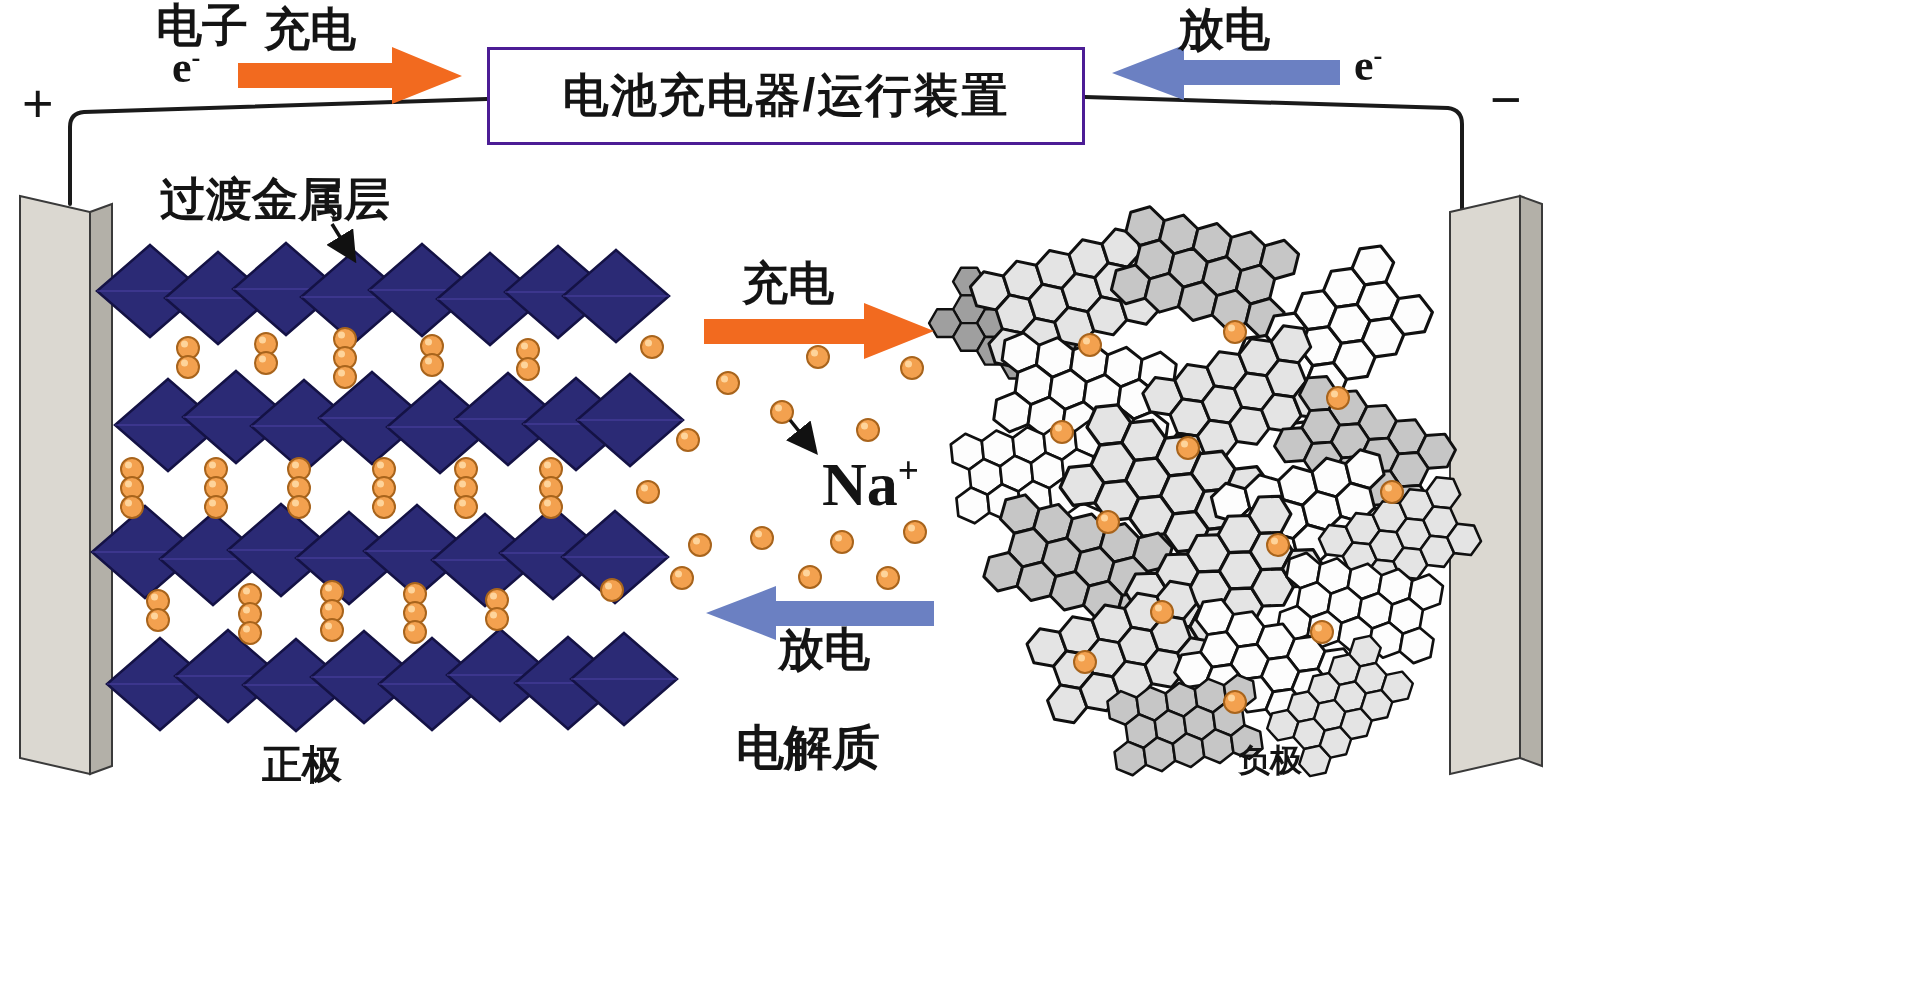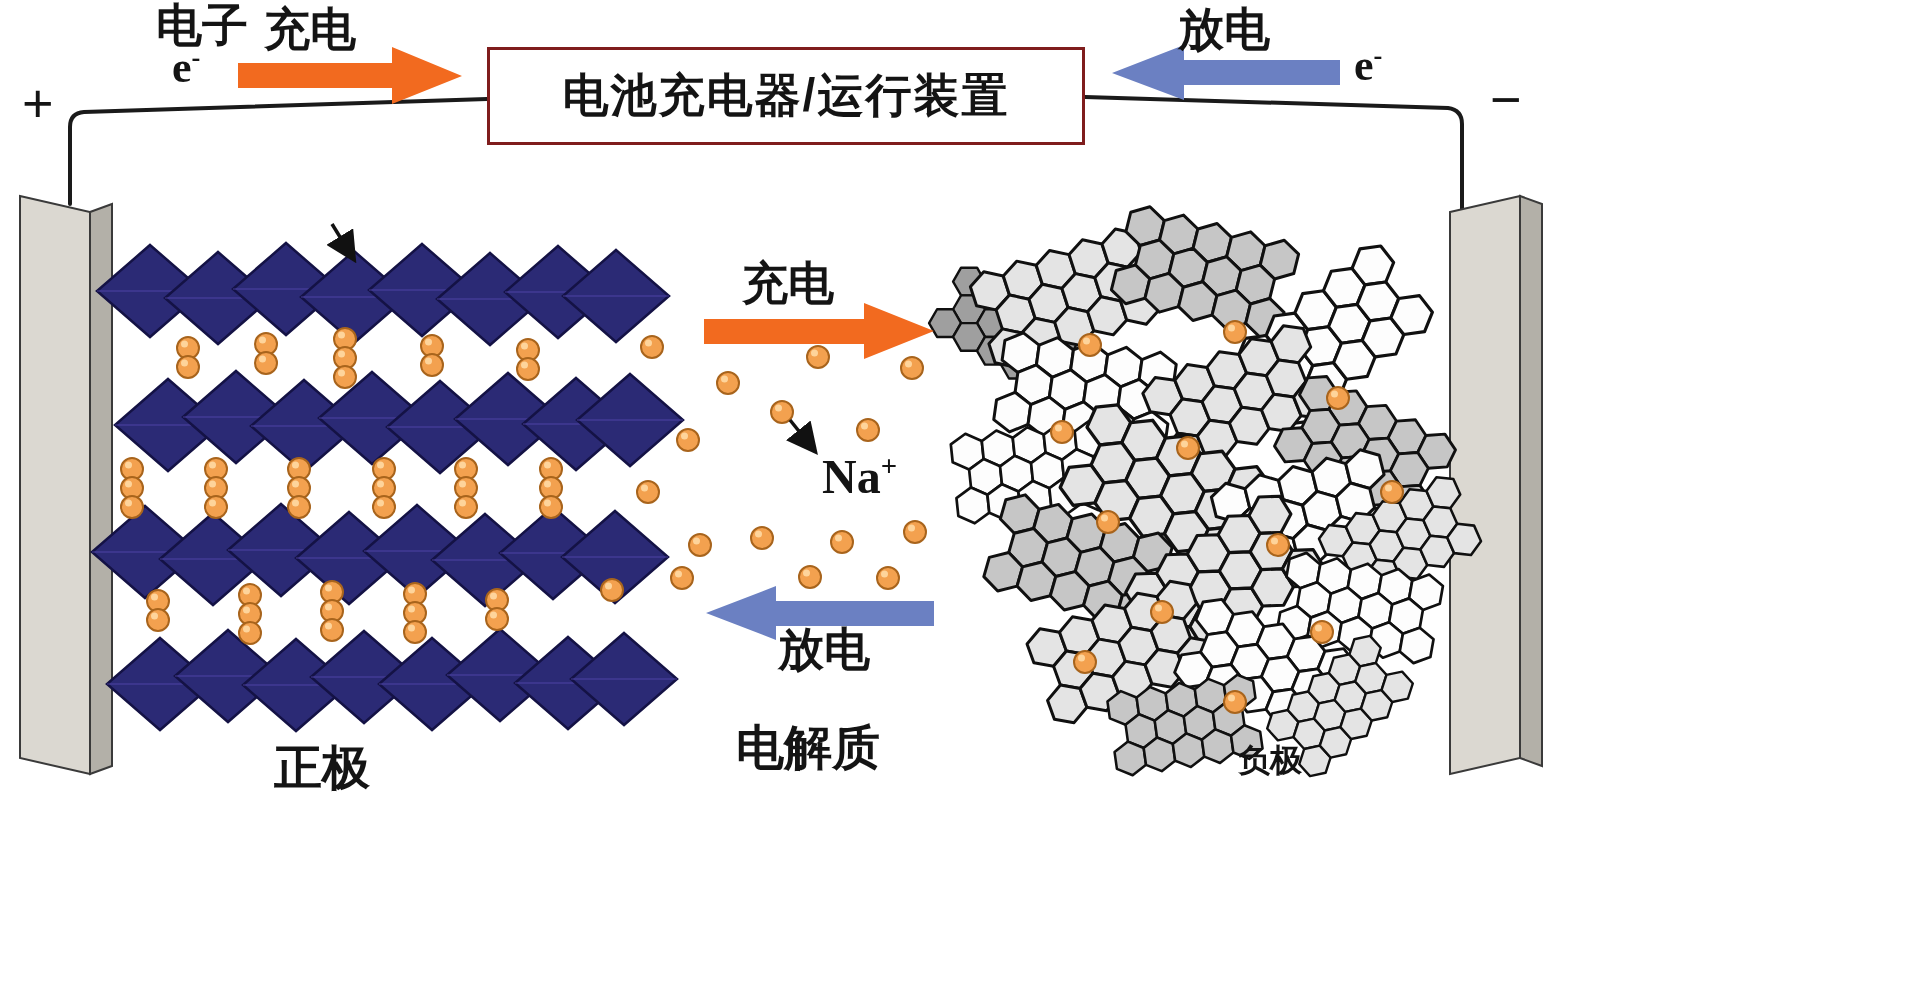--- a/index.html
+++ b/index.html
@@ -2,21 +2,21 @@
 <html><head>
 <meta charset="utf-8">
 <style>
   html,body{margin:0;padding:0;background:#fff;}
   .stage{position:relative;width:1925px;height:992px;background:#ffffff;overflow:hidden;
          font-family:"Liberation Sans","DejaVu Sans",sans-serif;color:#141414;}
   svg.scene{position:absolute;left:0;top:0;}
   .lbl{position:absolute;font-weight:600;white-space:nowrap;line-height:1;}
   .sym{font-family:"Liberation Serif","DejaVu Serif",serif;font-weight:600;}
   sup{font-size:60%;}
-  .charger{position:absolute;left:487px;top:47px;width:592px;height:92px;border:3px solid #7f1d1d;
+  .charger{position:absolute;left:487px;top:47px;width:592px;height:92px;border:3px solid #4c1d95;
            background:#fff;display:flex;align-items:center;justify-content:center;
            font-size:46px;font-weight:600;letter-spacing:2px;}
   
   .wire{fill:none;stroke-width:4;stroke-linecap:round;}
   .plate-front{fill:#dbd8d1;stroke:#3a3a3a;stroke-width:2;}
   .plate-side{fill:#b3b0a8;stroke:#3a3a3a;stroke-width:2;}
   .octa-body{stroke:#141245;stroke-width:2.5;}
   .octa-mid{stroke:#6a5acd;stroke-width:1.2;opacity:.55;fill:none;}
   .ion-body{stroke:#a8641c;stroke-width:2;}
   .ion-hl{fill:#ffd9a3;opacity:.9;}
@@ -232,24 +232,25 @@
     <span>e</span><sup>-</sup>
   </div>
   <div class="lbl" style="left:264px;top:6px;font-size:46px;">充电</div>
   <div class="lbl" style="left:1178px;top:6px;font-size:46px;">放电</div>
   <div class="lbl sym" style="left:1354px;top:42px;font-size:44px;">
     <span>e</span><sup>-</sup>
   </div>
   <div class="lbl" style="left:22px;top:76px;font-size:54px;font-weight:500;">+</div>
   <div class="lbl" style="left:1490px;top:72px;font-size:54px;font-weight:500;">−</div>
 
+  <div class="lbl" style="left:160px;top:176px;font-size:46px;">过渡金属层</div>
 
   <div class="lbl" style="left:742px;top:260px;font-size:46px;">充电</div>
-  <div class="lbl sym" style="left:822px;top:452px;font-size:48px;">
+  <div class="lbl sym" style="left:822px;top:452px;font-size:62px;">
     <span>Na</span><sup>+</sup>
   </div>
   <div class="lbl" style="left:778px;top:626px;font-size:46px;">放电</div>
   <div class="lbl" style="left:736px;top:724px;font-size:48px;">电解质</div>
 
-  <div class="lbl" style="left:274px;top:744px;font-size:48px;">正极</div>
+  <div class="lbl" style="left:262px;top:744px;font-size:40px;">正极</div>
   <div class="lbl" style="left:1238px;top:744px;font-size:32px;">负极</div>
 
 </div>
 
 </body></html>

